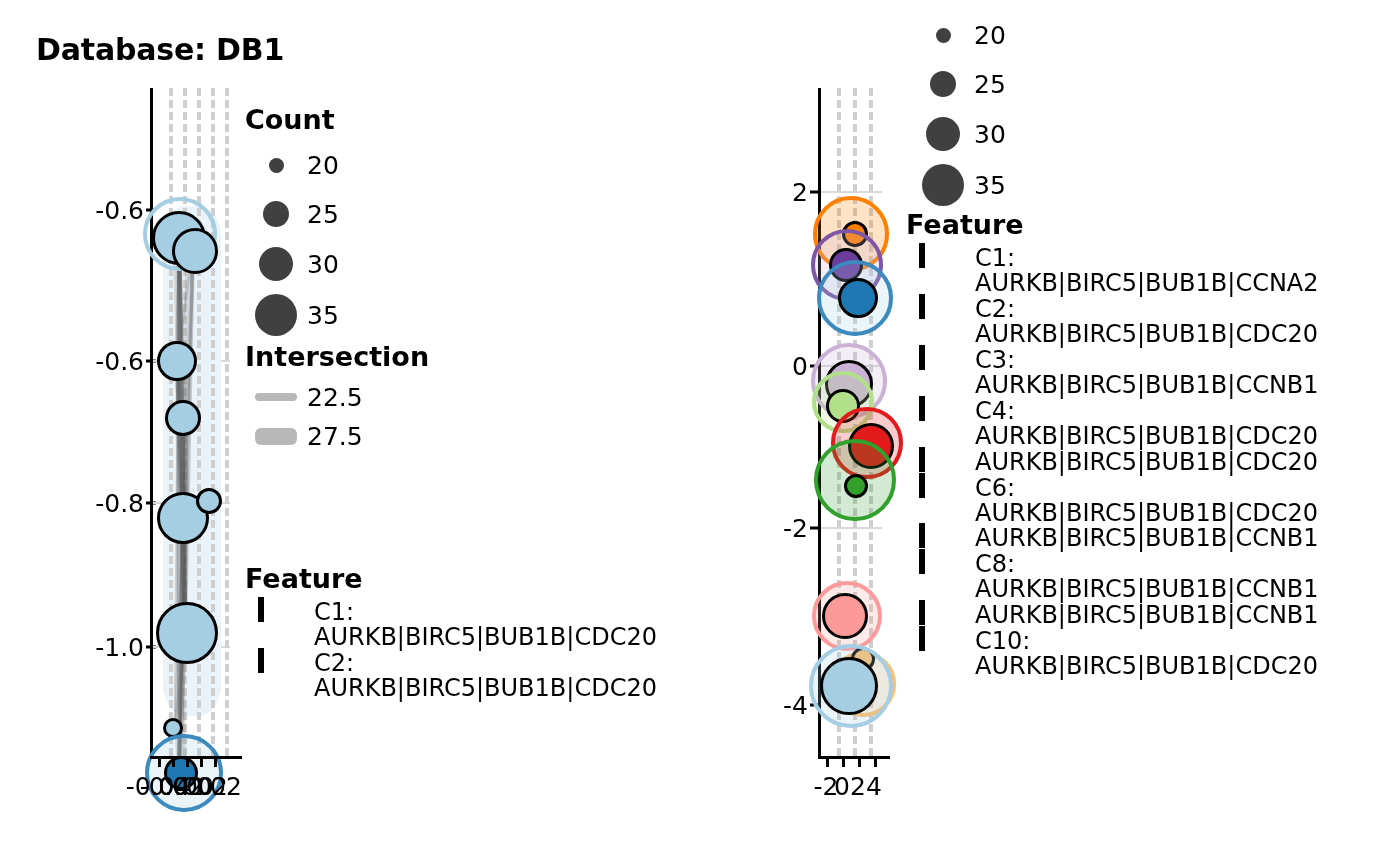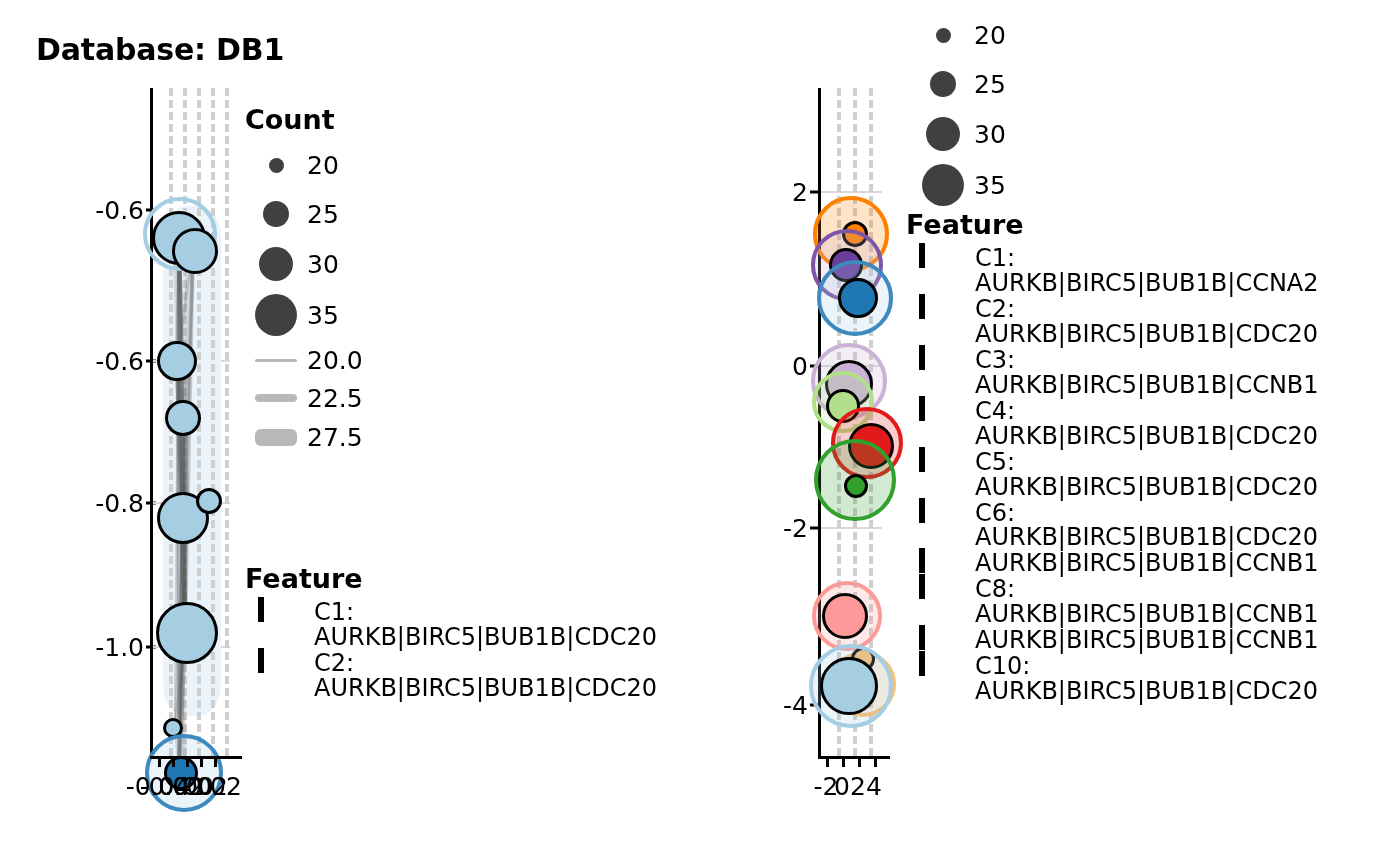--- a/index.html
+++ b/index.html
@@ -303,26 +303,21 @@
     </div>
     <div class="legend-row" style="height:52px;">
       <span class="swatch-cell">
         <span class="dot-swatch" style="width:42px;height:42px;"></span>
       </span>
       <span class="legend-label">35</span>
     </div>
   </div>
 
   <div class="legend-block" style="left:245px; top:341px;">
-    <div class="legend-row" style="height:38px;">
-      <span class="swatch-cell">
-        <span class="line-swatch" style="width:42px;height:3px;"></span>
-      </span>
-      <span class="legend-label">20.0</span>
-    </div>
+    <div class="legend-title">Intersection</div>
     <div class="legend-row" style="height:38px;">
       <span class="swatch-cell">
         <span class="line-swatch" style="width:42px;height:8px;"></span>
       </span>
       <span class="legend-label">22.5</span>
     </div>
     <div class="legend-row" style="height:40px;">
       <span class="swatch-cell">
         <span class="line-swatch" style="width:42px;height:17px;"></span>
       </span>
@@ -492,21 +487,20 @@
       <span class="feature-text">
         <span class="fkey">C4:</span>
         <span class="fval">AURKB|BIRC5|BUB1B|CDC20</span>
       </span>
     </div>
     <div class="feature-row">
       <span class="swatch-cell">
         <span class="box-swatch" style="background:#FDBF6F;"></span>
       </span>
       <span class="feature-text">
-        <span class="fkey">C5:</span>
         <span class="fval">AURKB|BIRC5|BUB1B|CDC20</span>
       </span>
     </div>
     <div class="feature-row">
       <span class="swatch-cell">
         <span class="box-swatch" style="background:#FF7F00;"></span>
       </span>
       <span class="feature-text">
         <span class="fkey">C6:</span>
         <span class="fval">AURKB|BIRC5|BUB1B|CDC20</span>

